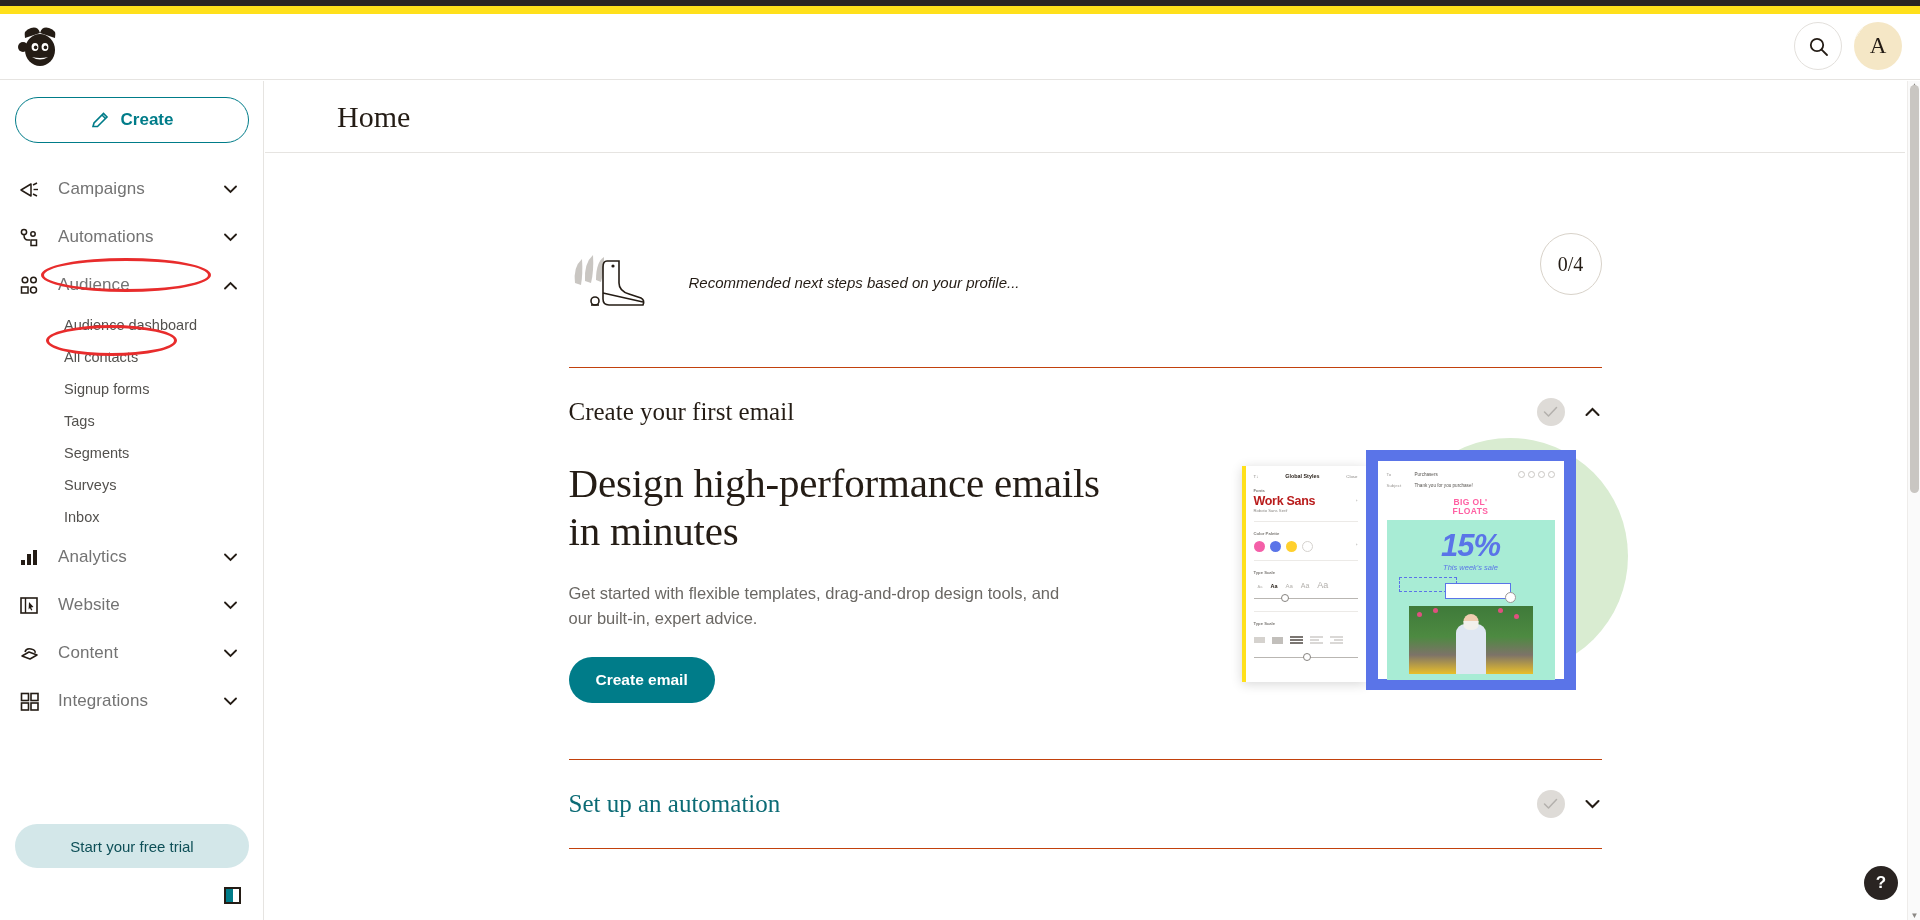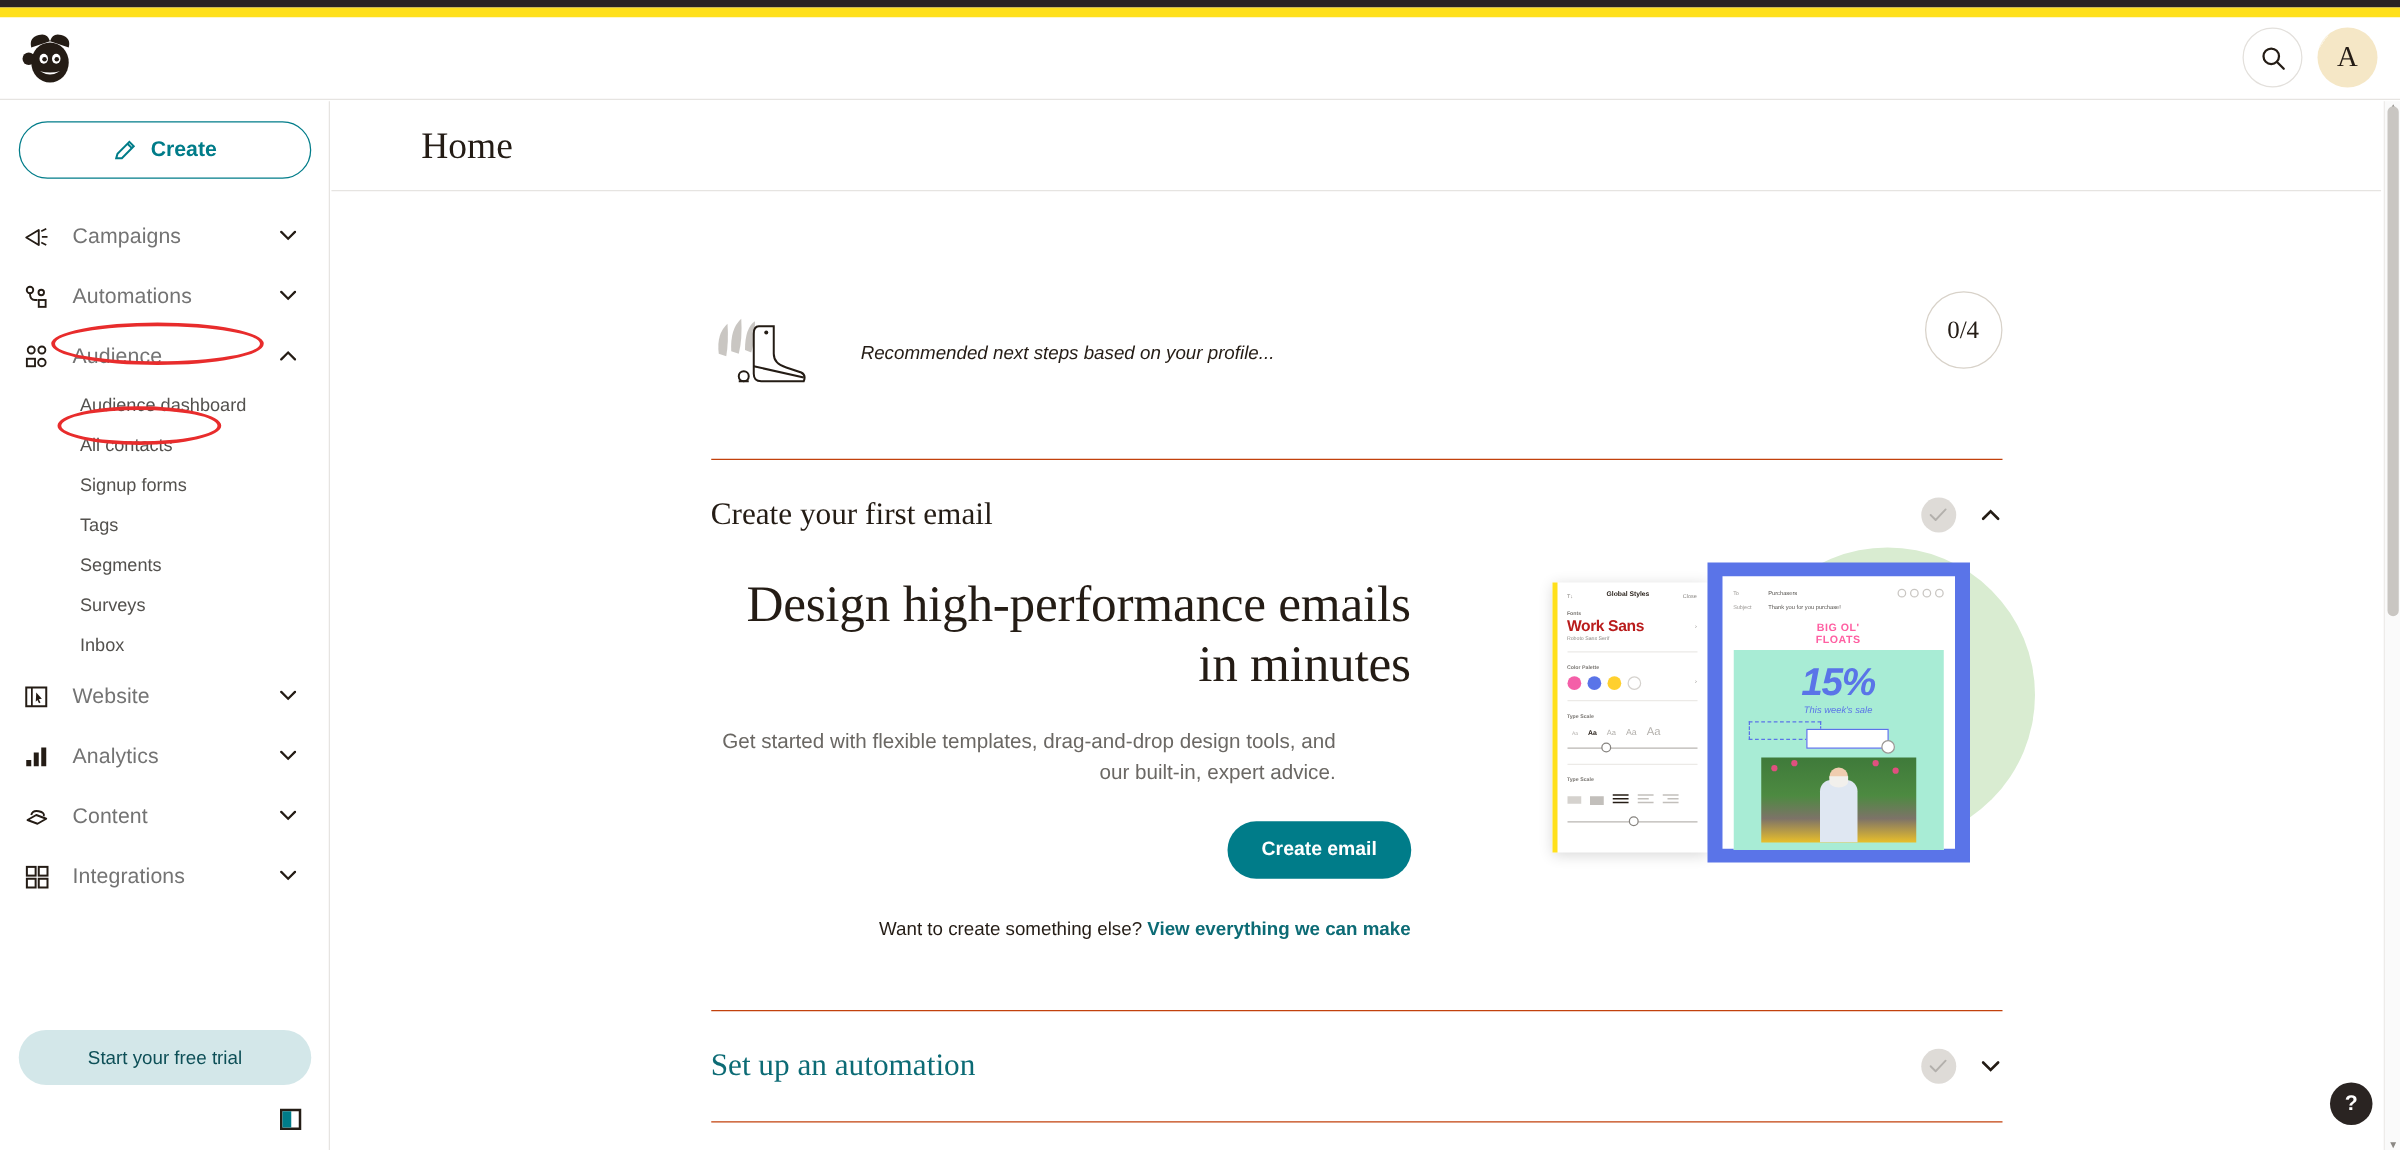--- a/index.html
+++ b/index.html
@@ -152,21 +152,21 @@
     position: absolute; right: 2px; top: 50%; transform: translateY(-50%);
     display: flex; align-items: center; gap: 20px;
   }
   .check-circle {
     width: 28px; height: 28px; border-radius: 50%; background: #dedbd7;
     display: flex; align-items: center; justify-content: center;
   }
   .chev-btn { cursor: pointer; display: flex; }
 
   .section-body { display: flex; padding-bottom: 56px; position: relative; }
-  .body-left { width: 560px; padding-top: 4px; text-align: right; }
+  .body-left { width: 560px; padding-top: 4px; }
   .big-head {
     font-family: "Liberation Serif", serif; font-size: 41px; line-height: 1.16;
     color: #241c15; letter-spacing: -.2px;
   }
   .sub-copy {
     margin-top: 26px; font-size: 16.5px; line-height: 1.52; color: #6b6864;
     max-width: 500px;
   }
   .cta {
     margin-top: 26px; display: inline-flex; align-items: center;
@@ -403,42 +403,42 @@
             <span>Surveys</span>
           </div>
         <div class="sub-item">
             <span>Inbox</span>
           </div>
       </div>
 
       <div class="nav-item">
         <span class="ico">
           <svg width="23" height="23" viewBox="0 0 23 23">
+            <rect x="3" y="14" width="4" height="5" fill="#241c15"></rect>
+            <rect x="9" y="8" width="4" height="11" fill="#241c15"></rect>
+            <rect x="15" y="4" width="4" height="15" fill="#241c15"></rect>
+          </svg>
+        </span>
+        <span class="lbl">Analytics</span>
+        <span class="chev">
+          <svg width="13" height="9" viewBox="0 0 13 9">
+              <path d="M1 1.5 L6.5 7 L12 1.5" fill="none" stroke="#241c15" stroke-width="1.8" stroke-linecap="round"></path>
+            </svg>
+        </span>
+      </div>
+
+      <div class="nav-item">
+        <span class="ico">
+          <svg width="23" height="23" viewBox="0 0 23 23">
             <rect x="3" y="4" width="16" height="15" fill="none" stroke="#241c15" stroke-width="1.6"></rect>
             <line x1="7.5" y1="4" x2="7.5" y2="19" stroke="#241c15" stroke-width="1.4"></line>
             <path d="M11 8 L15.5 13 L13 13.4 L14.4 16 L13.2 16.6 L11.9 14 L10.6 15.4 Z" fill="#241c15"></path>
           </svg>
         </span>
         <span class="lbl">Website</span>
-        <span class="chev">
-          <svg width="13" height="9" viewBox="0 0 13 9">
-              <path d="M1 1.5 L6.5 7 L12 1.5" fill="none" stroke="#241c15" stroke-width="1.8" stroke-linecap="round"></path>
-            </svg>
-        </span>
-      </div>
-
-      <div class="nav-item">
-        <span class="ico">
-          <svg width="23" height="23" viewBox="0 0 23 23">
-            <rect x="3" y="14" width="4" height="5" fill="#241c15"></rect>
-            <rect x="9" y="8" width="4" height="11" fill="#241c15"></rect>
-            <rect x="15" y="4" width="4" height="15" fill="#241c15"></rect>
-          </svg>
-        </span>
-        <span class="lbl">Analytics</span>
         <span class="chev">
           <svg width="13" height="9" viewBox="0 0 13 9">
               <path d="M1 1.5 L6.5 7 L12 1.5" fill="none" stroke="#241c15" stroke-width="1.8" stroke-linecap="round"></path>
             </svg>
         </span>
       </div>
 
       <div class="nav-item">
         <span class="ico">
           <svg width="23" height="23" viewBox="0 0 23 23">
@@ -531,24 +531,20 @@
             </div>
           </div>
         </div>
 
         <div class="section-body">
           <div class="body-left">
             <div class="big-head">Design high-performance emails in minutes</div>
             <div class="sub-copy">Get started with flexible templates, drag-and-drop design tools, and our built-in, expert advice.</div>
             <div class="cta">
               <span>Create email</span>
-            </div>
-            <div class="want-line">
-              <span>Want to create something else?</span>
-              <a>View everything we can make</a>
             </div>
           </div>
 
           <div class="illo">
             <div class="blob"></div>
 
             <div class="styles-panel">
               <div class="sp-row">
                 <span class="sp-mini">T↓</span>
                 <span class="sp-ttl">Global Styles</span>

